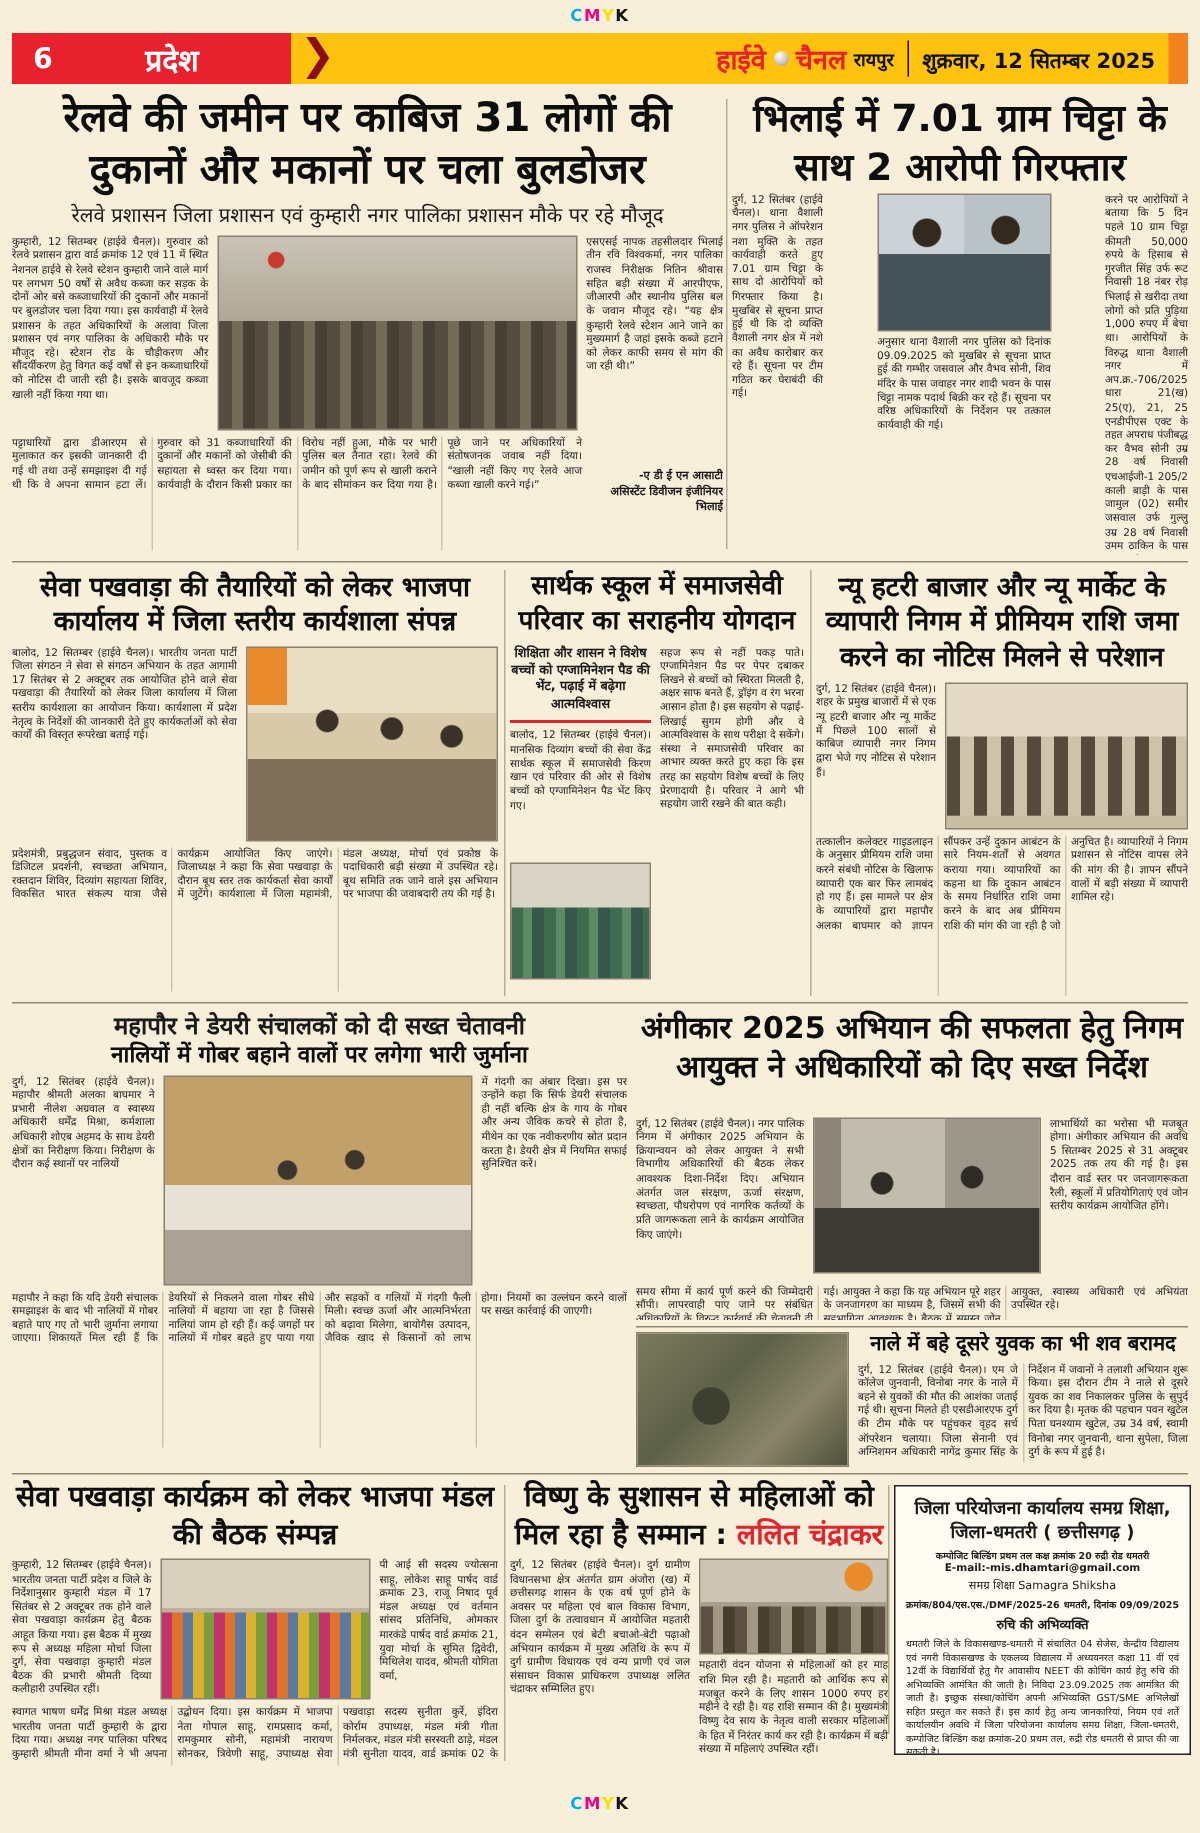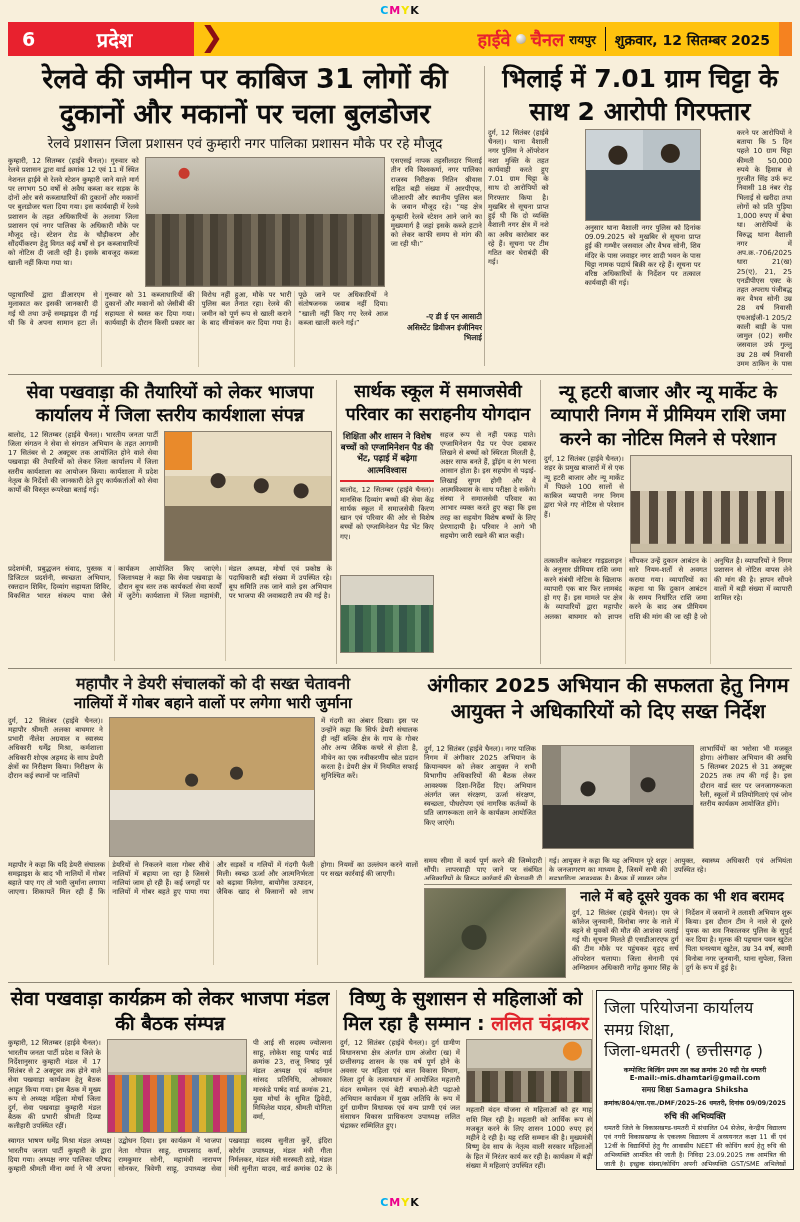--- a/index.html
+++ b/index.html
@@ -82,24 +82,24 @@
   #a4 .hl{font-size:17.5px;line-height:1.3;}
   #a4 .kick{font-size:8.5px;font-weight:bold;text-align:center;line-height:1.35;border-bottom:2px solid #e0252c;padding-bottom:4px;margin-bottom:4px;}
   #a6 .kick{font-size:16px;font-weight:bold;text-align:center;}
   #a6 .hl{font-size:15px;line-height:1.25;}
   #a7 .hl{font-size:20px;line-height:1.32;}
   #a8 .hl{font-size:13.5px;line-height:1.3;}
   #a9 .hl,#a10 .hl{font-size:19px;line-height:1.3;}
   #a10 .red{color:#e0252c;}
   
   #a11{background:#fdfbf2;border:1.5px solid #222;padding:6px 7px;}
-  #a11 .t1{font-size:16px;font-weight:normal;text-align:left;line-height:1.35;}
+  #a11 .t1{font-size:12px;font-weight:bold;text-align:center;line-height:1.35;}
   #a11 .addr{font-size:6.3px;text-align:center;font-weight:bold;margin-top:3px;}
   #a11 .email{font-size:7px;text-align:center;font-weight:bold;}
-  #a11 .brand{font-size:7.5px;text-align:center;font-weight:bold;margin-top:2px;}
+  #a11 .brand{font-size:7.5px;text-align:center;font-weight:normal;margin-top:2px;}
   #a11 .refrow{display:flex;justify-content:space-between;font-size:6.3px;font-weight:bold;margin-top:4px;}
   #a11 .head2{font-size:8.5px;font-weight:bold;text-align:center;margin-top:3px;}
   #a11 .nbody{font-size:6.4px;line-height:1.4;text-align:justify;margin-top:3px;}
 </style>
 </head>
 <body>
 
 <div class="cmyk abs" style="top:4px;">
   <span class="c">C</span><span class="m">M</span><span class="y">Y</span><span class="k">K</span>
 </div>

